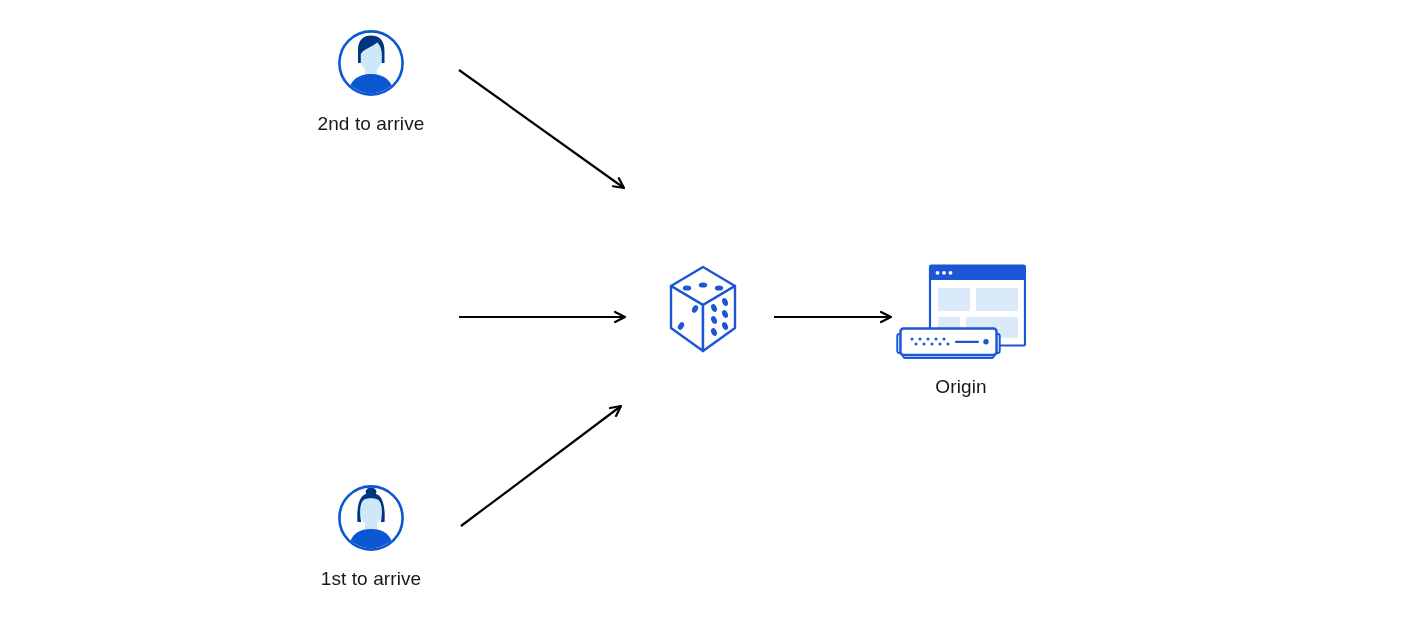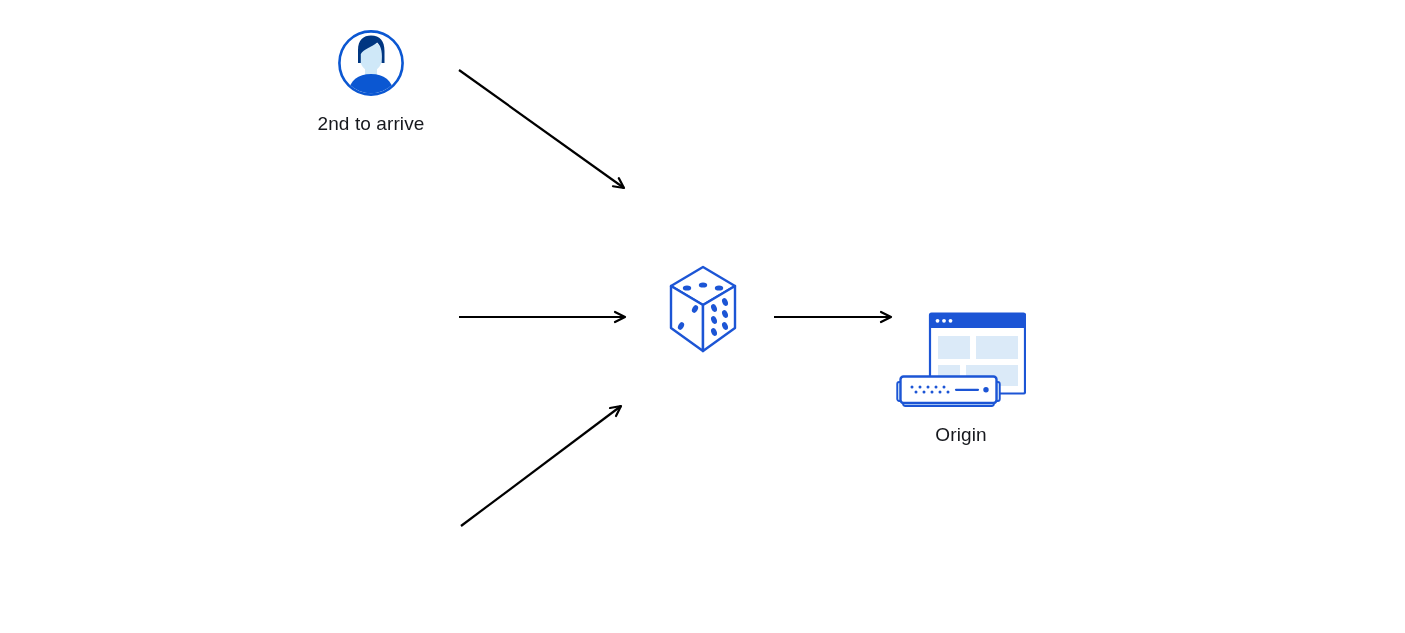--- a/index.html
+++ b/index.html
@@ -19,21 +19,21 @@
   }
   .arrows-layer{position:absolute;left:0;top:0;width:1405px;height:633px;pointer-events:none;}
   .node{
     position:absolute;display:flex;flex-direction:column;align-items:center;gap:16px;
   }
   .node-label{
     font-size:19px;color:var(--label-text);letter-spacing:0.1px;white-space:nowrap;text-align:right;
   }
   .avatar-svg{display:block;width:68px;height:68px;}
   .dice-node{position:absolute;left:668px;top:265px;width:70px;height:88px;}
-  .origin-node{position:absolute;left:896px;top:264px;width:130px;display:flex;flex-direction:column;align-items:center;margin-top:48px;}
+  .origin-node{position:absolute;left:896px;top:264px;width:130px;display:flex;flex-direction:column;align-items:center;}
   .origin-node .node-label{margin-top:12px;}
 </style>
 </head>
 <body>
 
 <div class="canvas">
 
   <svg class="arrows-layer" viewBox="0 0 1405 633">
     <defs>
       <marker id="ah" markerWidth="18" markerHeight="18" refX="13" refY="8" orient="auto" markerUnits="userSpaceOnUse">
@@ -58,20 +58,38 @@
         <rect x="28" y="36" width="12" height="14" fill="var(--face-blue)"></rect>
         <path d="M34,45 C20,45 12,52 10,68 L58,68 C56,52 48,45 34,45 Z" fill="var(--primary-blue)"></path>
         <path d="M34,13 C41,13 45.5,18 45.5,27 C45.5,36 40.5,42 34,42 C27.5,42 22.5,36 22.5,27 C22.5,18 27,13 34,13 Z" fill="var(--face-blue)"></path>
         <path d="M21,34 L21,21 C21,11 26.5,6.5 34,6.5 C43,6.5 47.5,12 47.5,22 L47.5,34 L44.6,34 C45.6,25 44.6,17.5 40.2,13.6 C34,18.6 26.8,20 23.8,25 L23.8,34 Z" fill="var(--dark-navy)"></path>
       </g>
     </svg>
     <div class="node-label">2nd to arrive</div>
   </div>
 
 
+  <div class="node" style="left:303px;top:484px;width:136px;">
+    <svg class="avatar-svg" viewBox="0 0 68 68">
+      <defs>
+          <clipPath id="clip3">
+            <circle cx="34" cy="34" r="30.4"></circle>
+          </clipPath>
+        </defs>
+      <circle cx="34" cy="34" r="31.6" fill="#ffffff" stroke="var(--primary-blue)" stroke-width="2.6"></circle>
+      <g clip-path="url(#clip3)">
+        <rect x="28" y="36" width="12" height="14" fill="var(--face-blue)"></rect>
+        <path d="M34,45 C20.5,45 12.5,51 10.5,68 L57.5,68 C55.5,51 47.5,45 34,45 Z" fill="var(--primary-blue)"></path>
+        <ellipse cx="34" cy="8" rx="5.4" ry="4.6" fill="var(--dark-navy)"></ellipse>
+        <path d="M34,13 C40.8,13 45.3,18 45.3,26.8 C45.3,35.6 40.4,41.5 34,41.5 C27.6,41.5 23.1,35.6 23.1,26.8 C23.1,18 27.2,13 34,13 Z" fill="var(--face-blue)"></path>
+        <path d="M20.5,38 C19.5,26 21.5,13.5 27.5,10.5 C29.5,9 38.5,9 40.5,10.5 C46.5,13.5 48.5,26 47.5,38 L43.8,38 C45.8,27.5 45,19.5 41.5,16 C38.5,13.5 29.5,13.5 26.5,16 C23,19.5 22.2,27.5 24.2,38 Z" fill="var(--dark-navy)"></path>
+      </g>
+    </svg>
+    <div class="node-label">1st to arrive</div>
+  </div>
 
   <svg class="dice-node" viewBox="0 0 70 88">
     <g stroke="var(--icon-blue)" stroke-width="2.4" stroke-linejoin="round" fill="#ffffff">
       <path d="M35,2 L67,21 L35,40 L3,21 Z"></path>
       <path d="M3,21 L35,40 L35,86 L3,63 Z"></path>
       <path d="M35,40 L67,21 L67,63 L35,86 Z"></path>
     </g>
     <g fill="var(--icon-blue)">
 
       <ellipse cx="19" cy="23" rx="4.2" ry="2.6"></ellipse>

